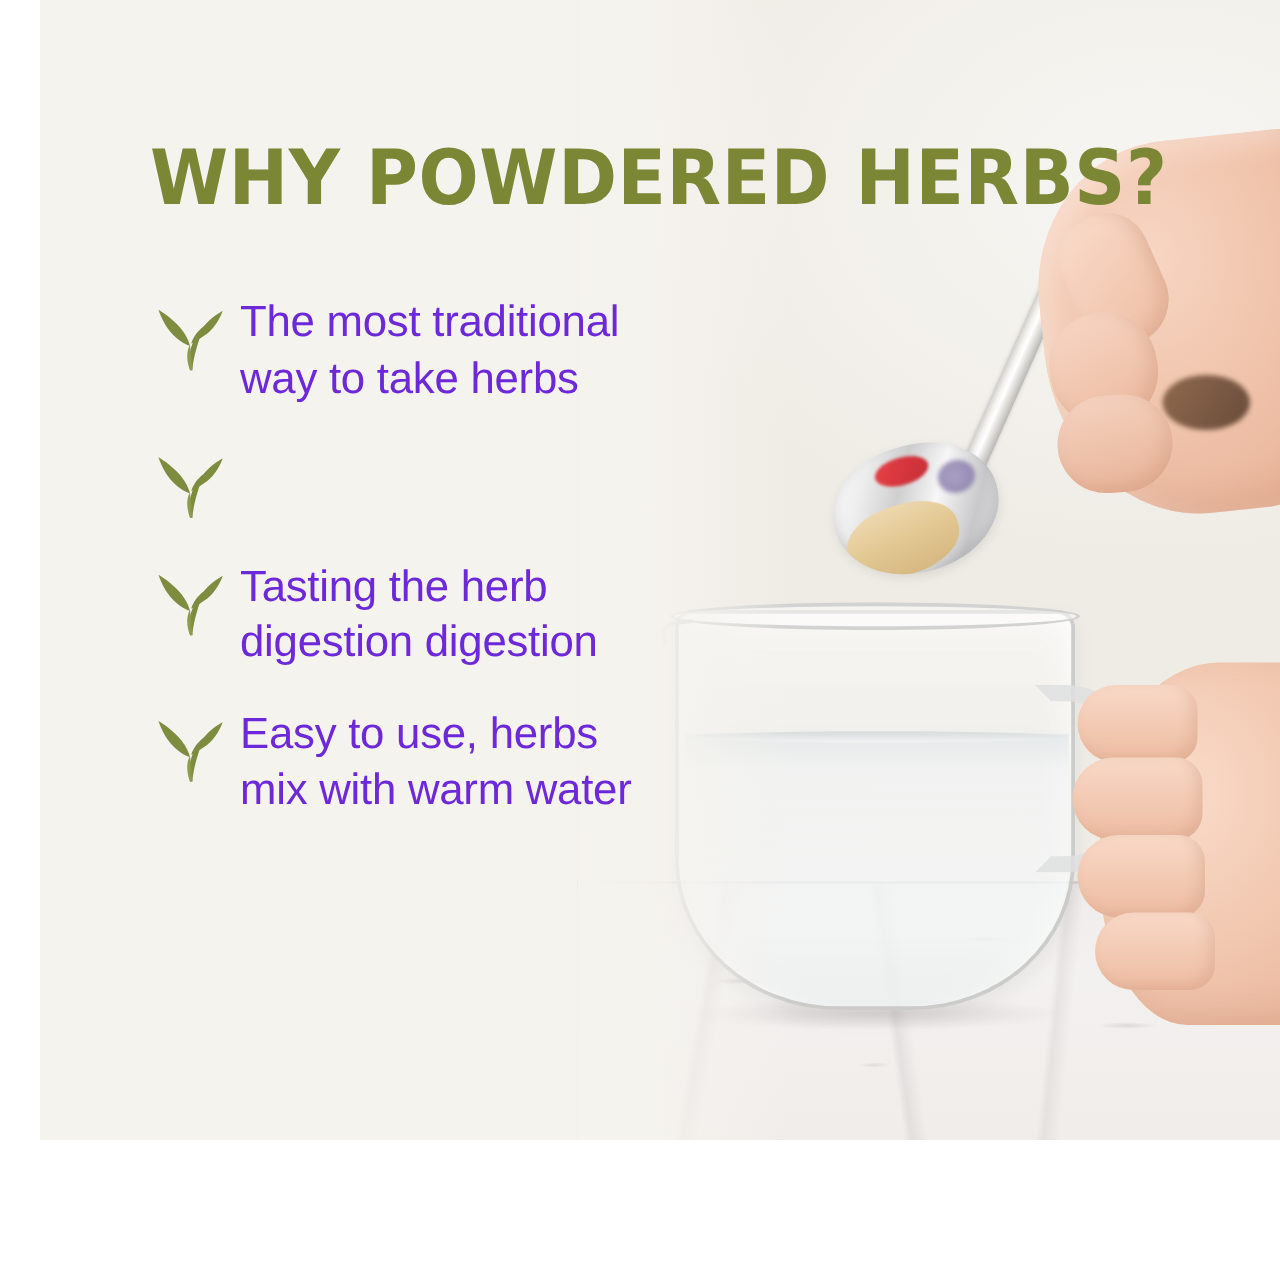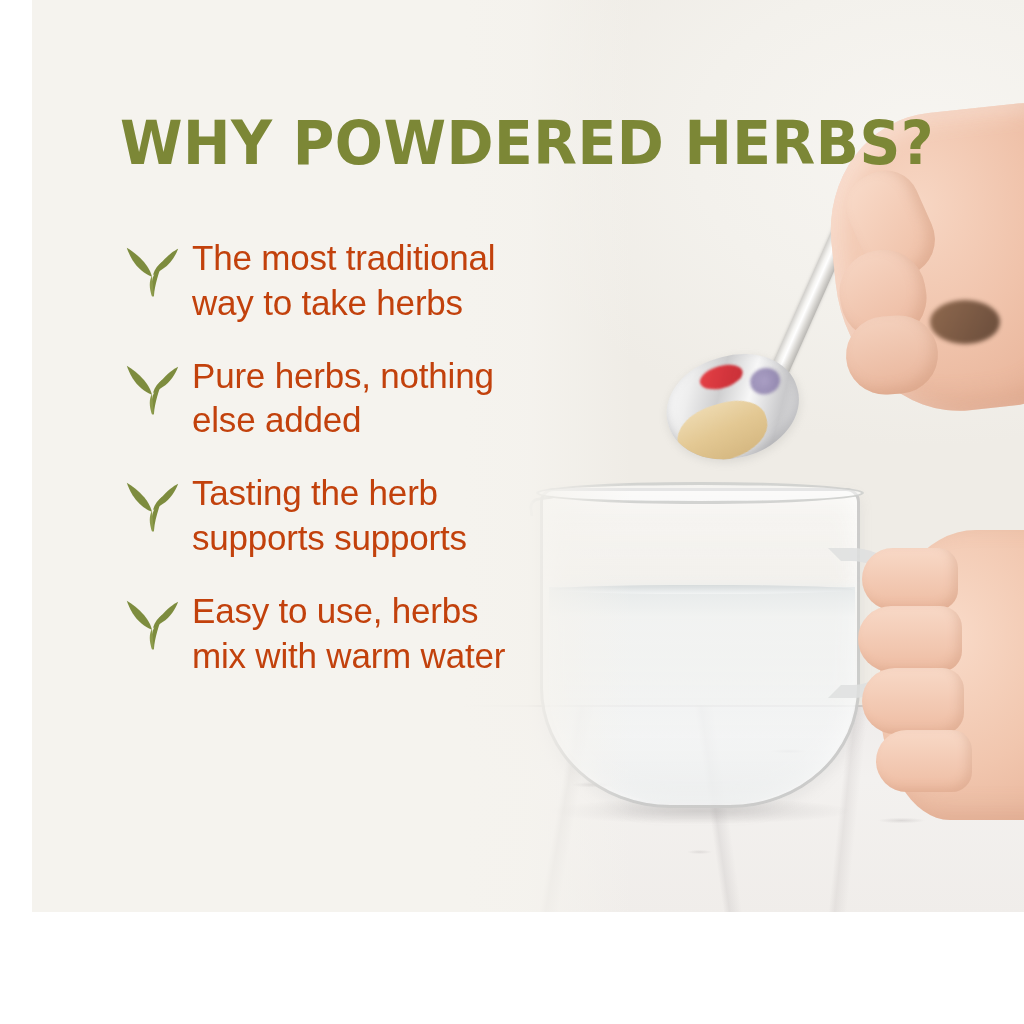--- a/index.html
+++ b/index.html
@@ -203,21 +203,21 @@
     white-space:nowrap;
   }
 
   .bullets { position:absolute; left:88px; top:236px; width:400px; }
   .bullet { position:relative; display:flex; align-items:flex-start; }
   .leaf-icon { flex:0 0 62px; width:62px; height:62px; margin-top:4px; }
   .bullet-text {
     font-family:"Liberation Sans", sans-serif;
     font-size:35px;
     line-height:1.28;
-    color:#c2410c;
+    color:#6d28d9;
     padding-left:10px;
     letter-spacing:-.2px;
   }
 
   
   .bottom-bar {
     position:absolute; left:0; top:915px; width:1024px; height:109px;
     background:#1f4220;
   }
   .bar-hairline {
@@ -289,33 +289,32 @@
 
     <div class="bullet" style="margin-bottom:28px;">
       <span class="leaf-icon">
         <svg viewBox="0 0 64 64" width="62" height="62" aria-hidden="true">
           <path d="M33 58 C31 44 34 33 44 22 C40 35 36 45 35 58 Z" fill="#7d8c3e"></path>
           <path d="M44 22 C52 13 58 10 60 9 C57 17 52 25 44 30 C40 33 36 35 34 36 C36 30 39 26 44 22 Z" fill="#7d8c3e"></path>
           <path d="M33 38 C25 35 18 29 13 21 C10 16 8 11 7 8 C12 11 19 16 25 23 C30 29 32 34 33 38 Z" fill="#7d8c3e"></path>
           <path d="M33 58 C30 50 30 42 33 37 C34 44 34 51 35 58 Z" fill="#8d9b4c"></path>
         </svg>
       </span>
-      <span class="bullet-text">Pure herbs, nothing else added</span>
     </div>
 
     <div class="bullet" style="margin-bottom:28px;">
       <span class="leaf-icon">
         <svg viewBox="0 0 64 64" width="62" height="62" aria-hidden="true">
           <path d="M33 58 C31 44 34 33 44 22 C40 35 36 45 35 58 Z" fill="#7d8c3e"></path>
           <path d="M44 22 C52 13 58 10 60 9 C57 17 52 25 44 30 C40 33 36 35 34 36 C36 30 39 26 44 22 Z" fill="#7d8c3e"></path>
           <path d="M33 38 C25 35 18 29 13 21 C10 16 8 11 7 8 C12 11 19 16 25 23 C30 29 32 34 33 38 Z" fill="#7d8c3e"></path>
           <path d="M33 58 C30 50 30 42 33 37 C34 44 34 51 35 58 Z" fill="#8d9b4c"></path>
         </svg>
       </span>
-      <span class="bullet-text">Tasting the herb supports supports</span>
+      <span class="bullet-text">Tasting the herb digestion digestion</span>
     </div>
 
     <div class="bullet">
       <span class="leaf-icon">
         <svg viewBox="0 0 64 64" width="62" height="62" aria-hidden="true">
           <path d="M33 58 C31 44 34 33 44 22 C40 35 36 45 35 58 Z" fill="#7d8c3e"></path>
           <path d="M44 22 C52 13 58 10 60 9 C57 17 52 25 44 30 C40 33 36 35 34 36 C36 30 39 26 44 22 Z" fill="#7d8c3e"></path>
           <path d="M33 38 C25 35 18 29 13 21 C10 16 8 11 7 8 C12 11 19 16 25 23 C30 29 32 34 33 38 Z" fill="#7d8c3e"></path>
           <path d="M33 58 C30 50 30 42 33 37 C34 44 34 51 35 58 Z" fill="#8d9b4c"></path>
         </svg>

